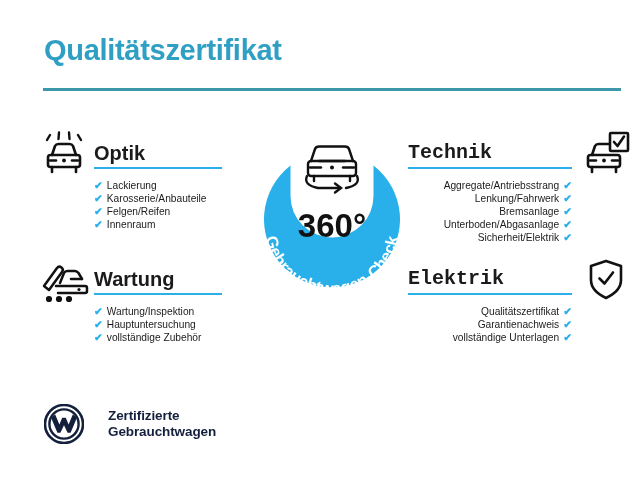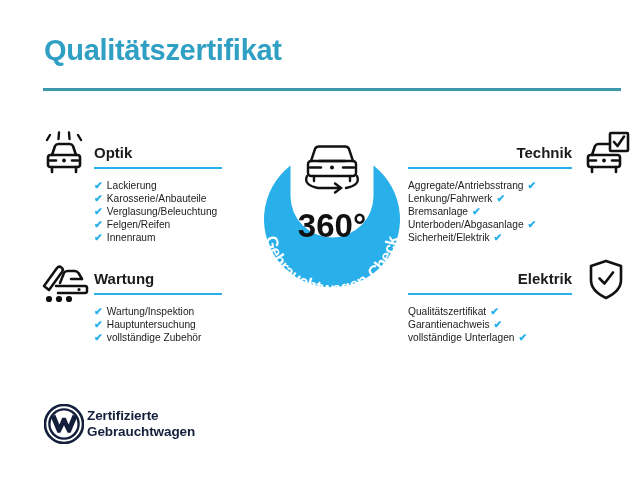--- a/index.html
+++ b/index.html
@@ -34,21 +34,21 @@
   }
 
   
   .block { position: absolute; }
 
   .block-head {
     position: relative;
     height: 30px;
   }
   .block-title {
-    font-size: 15px;
+    font-size: 20px;
     font-weight: bold;
     color: #1b1b1b;
     line-height: 22px;
     white-space: nowrap;
   }
   .block-rule {
     height: 2px;
     background: #29b0ea;
     margin-top: 3px;
   }
@@ -67,22 +67,22 @@
   }
 
   
   .col-left { left: 82px; width: 128px; text-align: left; }
   .col-left .block-title { text-align: left; }
   .col-left .check-list li { text-align: left; }
   .col-left .check { margin-right: 4px; }
 
   
   .col-right { left: 396px; width: 164px; text-align: right; }
-  .col-right .block-title { text-align: right; }
-  .col-right .check-list li { text-align: left; }
+  .col-right .block-title { text-align: left; font-family: Liberation Mono, monospace; }
+  .col-right .check-list li { text-align: right; }
   .col-right .check { margin-left: 4px; }
 
   #block-optik   { top: 142px; }
   #block-wartung { top: 268px; }
   #block-technik { top: 142px; }
   #block-garantie{ top: 268px; }
 
   
   .sec-icon { position: absolute; }
   #icon-optik    { left: 28px;  top: 131px; }
@@ -97,21 +97,21 @@
     width: 188px; height: 188px;
   }
   .badge svg { display: block; }
 
   
   .footer {
     position: absolute;
     left: 32px; top: 404px;
     display: flex;
     align-items: center;
-    gap: 3px;
+    gap: 24px;
     justify-content: center;
   }
   .vw-words {
     font-size: 13.5px;
     font-weight: bold;
     color: #141f3c;
     line-height: 16.5px;
     letter-spacing: -0.1px;
   }
 </style>
@@ -186,21 +186,20 @@
   </div>
 
   <div class="block col-left" id="block-optik">
     <div class="block-head">
       <div class="block-title">Optik</div>
       <div class="block-rule"></div>
     </div>
     <ul class="check-list">
       <li><span class="check">✔</span><span>Lackierung</span></li>
       <li><span class="check">✔</span><span>Karosserie/Anbauteile</span></li>
-      <li><span class="check">✔</span><span>Verglasung/Beleuchtung</span></li>
       <li><span class="check">✔</span><span>Felgen/Reifen</span></li>
       <li><span class="check">✔</span><span>Innenraum</span></li>
     </ul>
   </div>
 
   <div class="block col-left" id="block-wartung">
     <div class="block-head">
       <div class="block-title">Wartung</div>
       <div class="block-rule"></div>
     </div>

